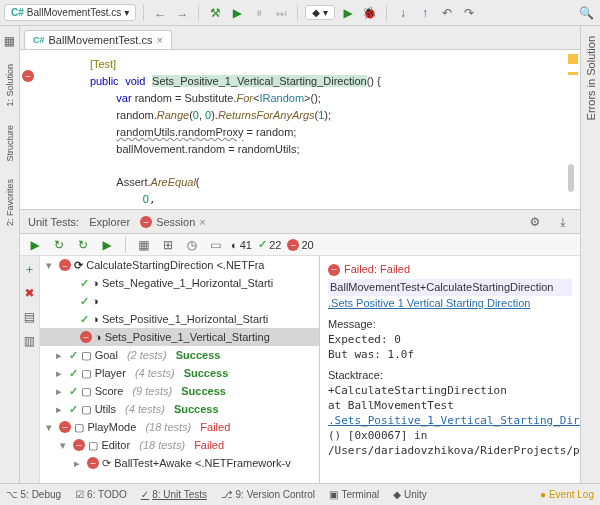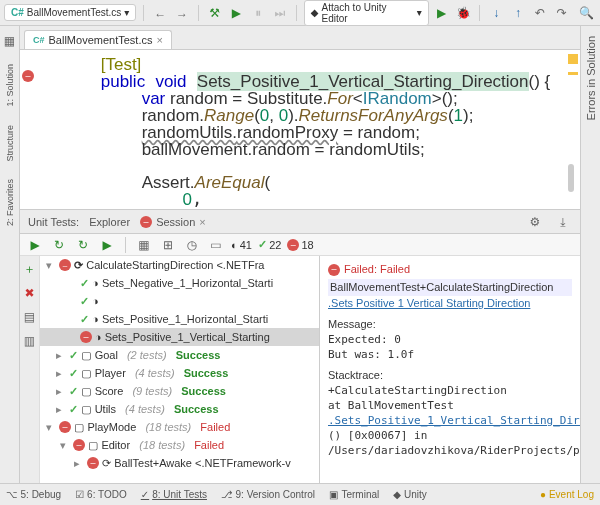--- a/index.html
+++ b/index.html
@@ -13,21 +13,21 @@
 .icon-btn.blue { color: #2a6dac; }
 .attach-chip { border: 1px solid #ccc; border-radius: 3px; background:#fff; padding: 1px 6px; font-size: 10px; display:flex; align-items:center; gap:3px;}
 .main-wrap { flex: 1; display: flex; min-height:0;}
 .left-gutter { width: 20px; background: #ececec; border-right: 1px solid #ccc; display:flex; flex-direction:column; align-items:center; gap:10px; padding-top:6px; font-size:9px;}
 .gutter-label { writing-mode: vertical-rl; transform: rotate(180deg); color:#555; cursor:pointer; padding:4px 0;}
 .right-gutter { width: 20px; background: #ececec; border-left:1px solid #ccc; display:flex; flex-direction:column; align-items:center; padding-top:6px; gap:10px;}
 .center-col { flex:1; display:flex; flex-direction:column; min-width:0;}
 .editor-tabs { height: 24px; background:#ececec; border-bottom:1px solid #ccc; display:flex; align-items:flex-end; padding-left:4px;}
 .editor-tab { background:#fff; border:1px solid #ccc; border-bottom:none; padding:3px 8px; font-size:11px; display:flex; align-items:center; gap:4px; border-radius:3px 3px 0 0;}
 .editor-area { background:#fff; position:relative; height:160px; overflow:hidden; border-bottom:1px solid #ccc;}
-.code { padding: 6px 0 6px 50px; font-family: Menlo, Consolas, monospace; font-size: 17px; line-height: 16px; white-space: pre; }
+.code { padding: 6px 0 6px 50px; font-family: Menlo, Consolas, monospace; font-size: 11px; line-height: 16px; white-space: pre; }
 .gutter-icons { position:absolute; left:2px; top:20px; width:16px; display:flex; flex-direction:column; gap:40px;}
 .err-strip { position:absolute; right:2px; top:4px; width:10px;}
 .kw { color:#0000c0; }
 .attr { color:#808000; }
 .type { color:#267f99; }
 .method { color:#795e26; font-style:italic;}
 .num { color:#098658;}
 .hilite { background: #cde8d8; }
 .wavy { text-decoration: underline wavy #888; }
 .tests-header { height:24px; background:#ececec; border-bottom:1px solid #ccc; display:flex; align-items:center; padding:0 8px; gap:10px;}
@@ -69,21 +69,20 @@
   <span class="icon-btn">←</span>
   <span class="icon-btn">→</span>
   <div class="tool-sep"></div>
   <span class="icon-btn green">⚒</span>
   <span class="icon-btn green">▶</span>
   <span class="icon-btn" style="color:#bbb">⏸</span>
   <span class="icon-btn" style="color:#bbb">⏭</span>
   <div class="tool-sep"></div>
   <div class="attach-chip">
     <span>◆</span>
-    <span>Attach to Unity Editor</span>
     <span>▾</span>
   </div>
   <span class="icon-btn green">▶</span>
   <span class="icon-btn green">🐞</span>
   <div class="tool-sep"></div>
   <span class="icon-btn blue">↓</span>
   <span class="icon-btn blue">↑</span>
   <span class="icon-btn">↶</span>
   <span class="icon-btn">↷</span>
   <div style="flex:1"></div>
@@ -160,21 +159,21 @@
       <div style="display:flex;align-items:center;gap:2px;">
         <span>◐</span>
         <span>41</span>
       </div>
       <div style="display:flex;align-items:center;gap:2px;">
         <span class="chk">✓</span>
         <span>22</span>
       </div>
       <div style="display:flex;align-items:center;gap:2px;">
         <span class="minus">–</span>
-        <span>18</span>
+        <span>20</span>
       </div>
     </div>
 
     <div class="tests-body">
       <div class="test-side">
         <span class="icon-btn green">＋</span>
         <span class="icon-btn" style="color:#c33">✖</span>
         <span class="icon-btn">▤</span>
         <span class="icon-btn">▥</span>
       </div>

